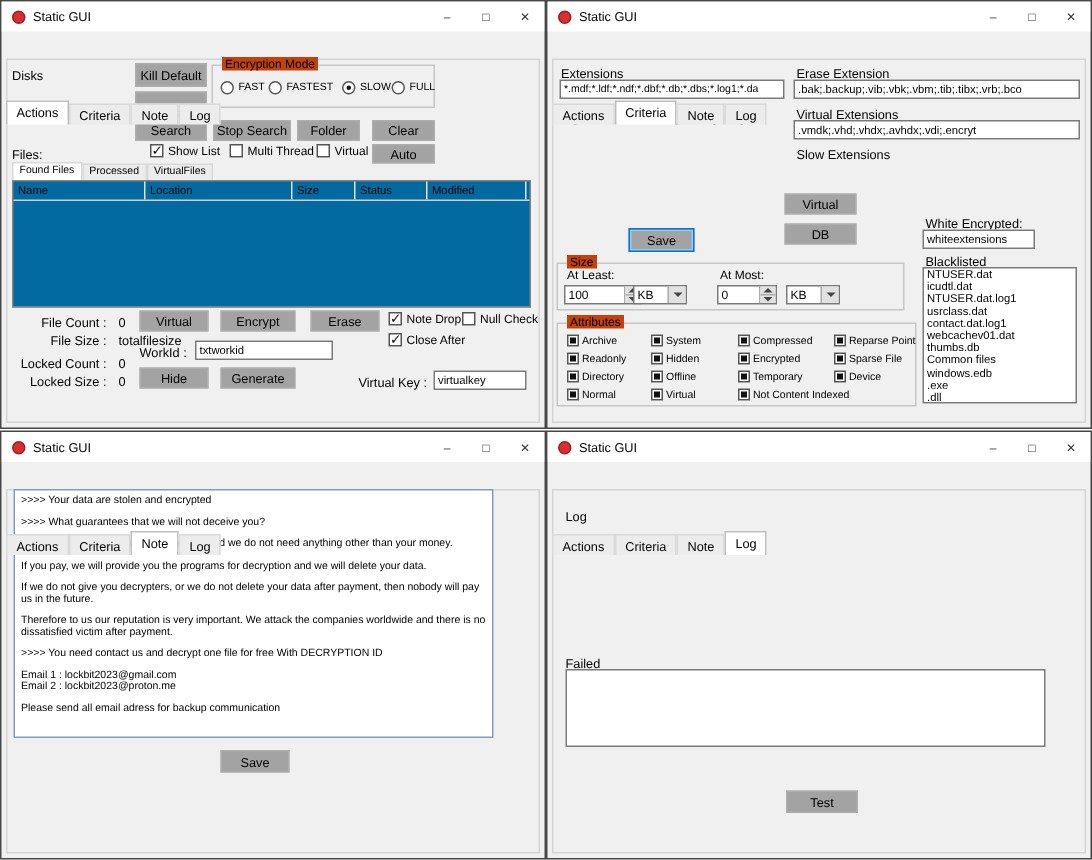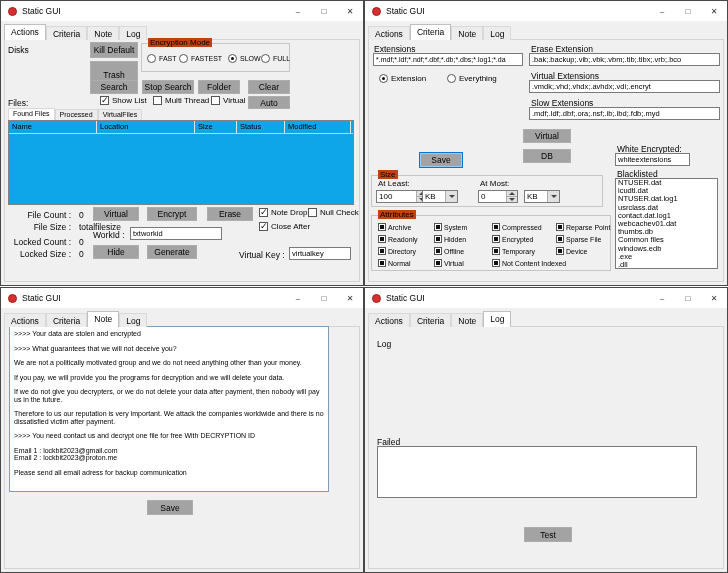--- a/index.html
+++ b/index.html
@@ -5,21 +5,21 @@
   * { margin:0; padding:0; box-sizing:border-box; }
   html,body { width:728px; height:573px; }
   body { position:relative; background:#fff; font-family:"Liberation Sans",sans-serif; color:#000; overflow:hidden; }
   .win { position:absolute; width:364px; height:286px; background:#f0f0f0; border:1px solid #474747; overflow:hidden; }
   .tb { position:absolute; left:0; top:0; right:0; height:20px; background:#fff; display:flex; align-items:center; }
   .tb-ic { width:9px; height:9px; border-radius:50%; background:#d62f2f; border:1px solid #9e1f1f; margin:0 5px 0 7px; flex:none; }
   .tb-title { font-size:8.5px; }
   .tb-btns { margin-left:auto; display:flex; height:100%; }
   .tb-btn { width:26px; height:100%; display:flex; align-items:center; justify-content:center; font-size:8px; color:#333; }
   .tabs { position:absolute; top:23px; left:3px; display:flex; align-items:flex-end; z-index:3; }
-  .tab { font-size:8.5px; padding:2px 6px 0; background:#ececec; border:1px solid #d9d9d9; border-bottom:none; height:14px; }
+  .tab { font-size:8.5px; padding:2px 6px 0; background:#ececec; border:1px solid #d9d9d9; border-bottom:none; height:14px;margin-top:43px; }
   .tab.active { background:#fff; height:16px; border-color:#bfbfbf; }
   .page { position:absolute; left:3px; right:3px; top:38px; bottom:3px; border:1px solid #d4d4d4; background:#f0f0f0; }
   .label { position:absolute; font-size:8.5px; white-space:nowrap; }
   .btn { position:absolute; background:#a3a3a3; border:1px solid #adadad; font-size:8.5px; display:flex; align-items:center; justify-content:center; white-space:nowrap; }
   .btn.default { border:1px solid #0078d7; box-shadow:inset 0 0 0 1px #9cc9ef; }
   .input { position:absolute; background:#fff; border:1px solid #7a7a7a; font-size:7.5px; padding:0 2px; display:flex; align-items:center; white-space:nowrap; overflow:hidden; }
   .cb { position:absolute; display:flex; align-items:center; font-size:8px; white-space:nowrap; }
   .cbx { width:9px; height:9px; background:#fff; border:1px solid #555; margin-right:3px; position:relative; flex:none; }
   .cb.checked .cbx::after { content:"✓"; position:absolute; left:0; top:-2px; font-size:9px; color:#111; }
   .cb.filled .cbx::after { content:""; position:absolute; left:1px; top:1px; right:1px; bottom:1px; background:#111; }
@@ -27,21 +27,21 @@
   .cb.small .cbx { width:8px; height:8px; margin-right:2px; }
   .radio { position:absolute; display:flex; align-items:center; font-size:8px; white-space:nowrap; }
   .rdot { width:9px; height:9px; border:1px solid #555; border-radius:50%; background:#fff; margin-right:3px; position:relative; flex:none; }
   .radio.sel .rdot::after { content:""; position:absolute; left:2px; top:2px; right:2px; bottom:2px; border-radius:50%; background:#111; }
   .group .radio { font-size:7px; }
   .listbox { position:absolute; background:#fff; border:1px solid #7a7a7a; overflow:hidden; }
   .li { font-size:7.5px; line-height:8.2px; padding:0 2px; white-space:nowrap; }
   .li.sel { background:#0078d7; color:#fff; font-size:8px; line-height:12px; }
   .group { position:absolute; border:1px solid #c6c6c6; }
   .group-label { position:absolute; top:-6px; left:6px; background:#c2410c; font-size:8px; padding:0 2px; white-space:nowrap; }
-  .table { position:absolute; background:#0ea5e9; border:1px solid #828282; }
+  .table { position:absolute; background:#0369a1; border:1px solid #828282; }
   .thead { display:flex; border-bottom:1px solid #d0d0d0; height:13px; }
   .th { font-size:7.5px; padding:1px 3px; border-right:1px solid #e2e2e2; white-space:nowrap; overflow:hidden; }
   .ftabs { position:absolute; display:flex; align-items:flex-end; }
   .ftab { font-size:7px; padding:1px 4px 0; background:#ececec; border:1px solid #d9d9d9; border-bottom:none; height:11px; }
   .ftab.active { background:#fff; height:12px; }
   .spin { position:absolute; background:#fff; border:1px solid #7a7a7a; display:flex; }
   .spin-val { flex:1; font-size:8px; padding:0 2px; display:flex; align-items:center; overflow:hidden; }
   .spin-btns { width:11px; display:flex; flex-direction:column; border-left:1px solid #adadad; flex:none; }
   .spin-btn { flex:1; background:#e1e1e1; display:flex; align-items:center; justify-content:center; }
   .spin-btn + .spin-btn { border-top:1px solid #adadad; }
@@ -193,21 +193,20 @@
   <div class="radio" style="left:82px;top:73px">
     <span class="rdot"></span>
       <span>Everything</span>
   </div>
 
   <div class="label" style="left:166px;top:43px">Erase Extension</div>
   <div class="input" style="left:164px;top:52px;width:191px;height:13px">.bak;.backup;.vib;.vbk;.vbm;.tib;.tibx;.vrb;.bco</div>
   <div class="label" style="left:166px;top:70px">Virtual Extensions</div>
   <div class="input" style="left:164px;top:79px;width:191px;height:13px">.vmdk;.vhd;.vhdx;.avhdx;.vdi;.encryt</div>
   <div class="label" style="left:166px;top:97px">Slow Extensions</div>
-  <div class="input" style="left:164px;top:106px;width:191px;height:13px">.mdf;.ldf;.dbf;.ora;.nsf;.ib;.ibd;.fdb;.myd</div>
 
   <div class="btn" style="left:158px;top:128px;width:48px;height:14px">Virtual</div>
   <div class="btn" style="left:158px;top:148px;width:48px;height:14px">DB</div>
   <div class="btn default" style="left:54px;top:151px;width:44px;height:16px">Save</div>
 
   <div class="label" style="left:252px;top:143px">White Encrypted:</div>
   <div class="input" style="left:250px;top:152px;width:75px;height:13px">whiteextensions</div>
   <div class="label" style="left:252px;top:168px">Blacklisted</div>
   <div class="listbox" style="left:250px;top:177px;width:103px;height:91px">
     <div class="li">NTUSER.dat</div>

